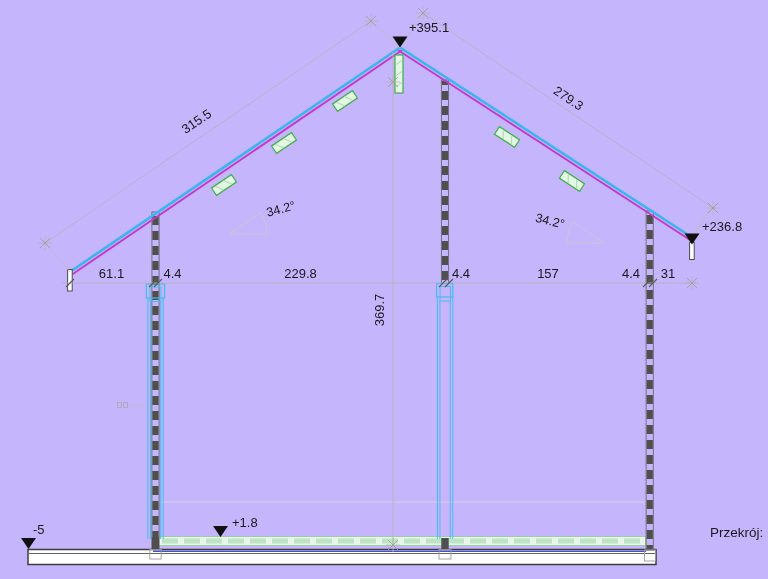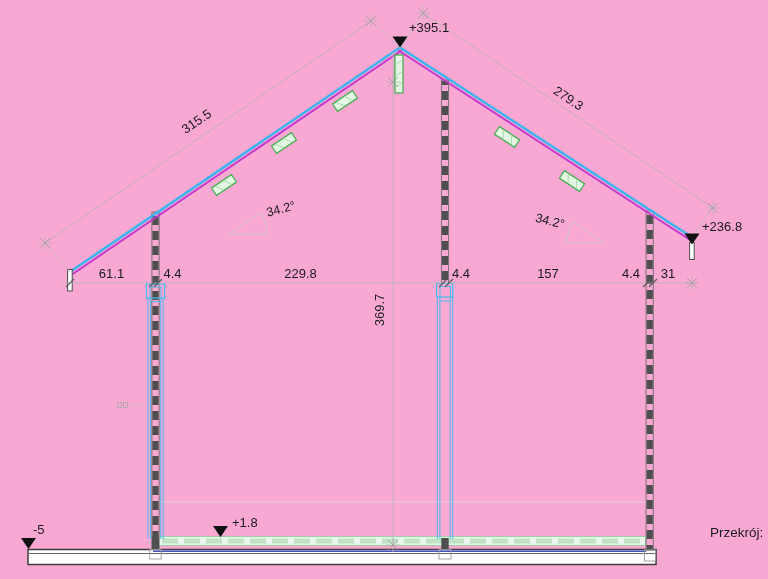--- a/index.html
+++ b/index.html
@@ -1,16 +1,16 @@
 <!DOCTYPE html>
 <html><head>
 <meta charset="utf-8">
 <style>
   html,body{margin:0;padding:0;background:#ffffff;}
-  #stage{position:relative;width:768px;height:579px;background:#f9a8d4;overflow:hidden;
+  #stage{position:relative;width:768px;height:579px;background:#c4b5fd;overflow:hidden;
          font-family:"Liberation Sans", sans-serif;}
   svg{display:block;}
   text{font-family:"Liberation Sans", sans-serif;fill:#1a1a1a;}
   .dimtxt{font-size:13px;}
   .lvltxt{font-size:13px;}
   .angtxt{font-size:12.5px;}
   .caption{font-size:13.5px;}
   .dimline{stroke:#b3b3b3;stroke-width:0.8;fill:none;}
   .extline{stroke:#bdbdbd;stroke-width:0.8;fill:none;}
   .tick{stroke:#5a5a5a;stroke-width:1.1;}

